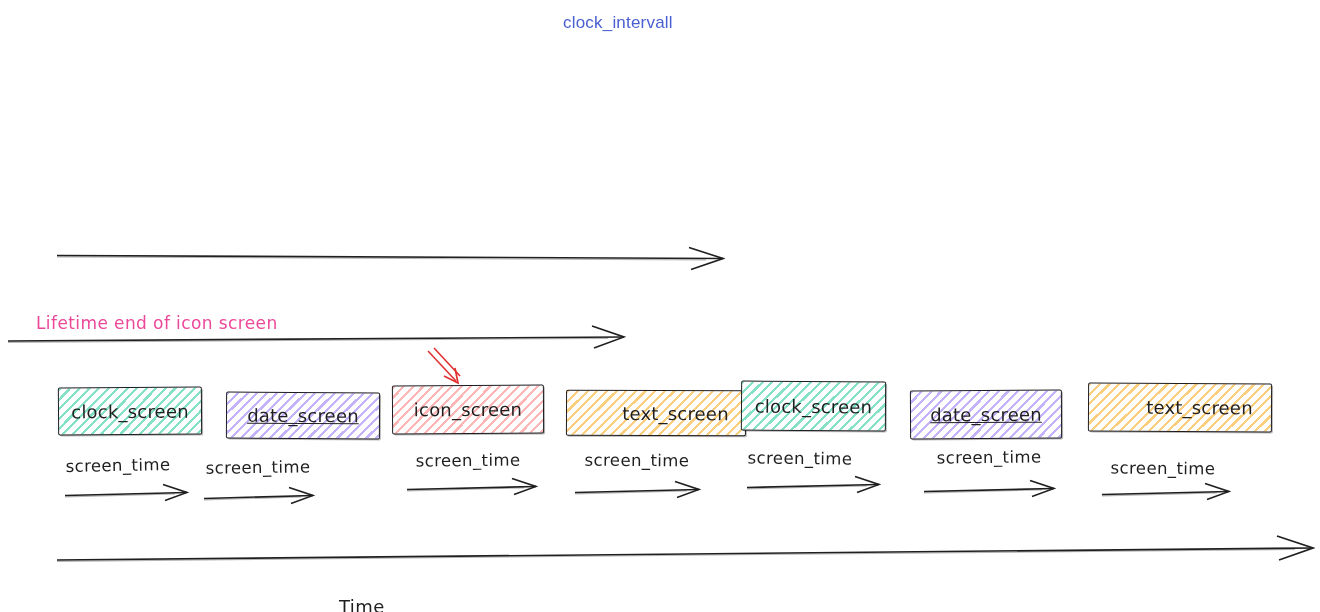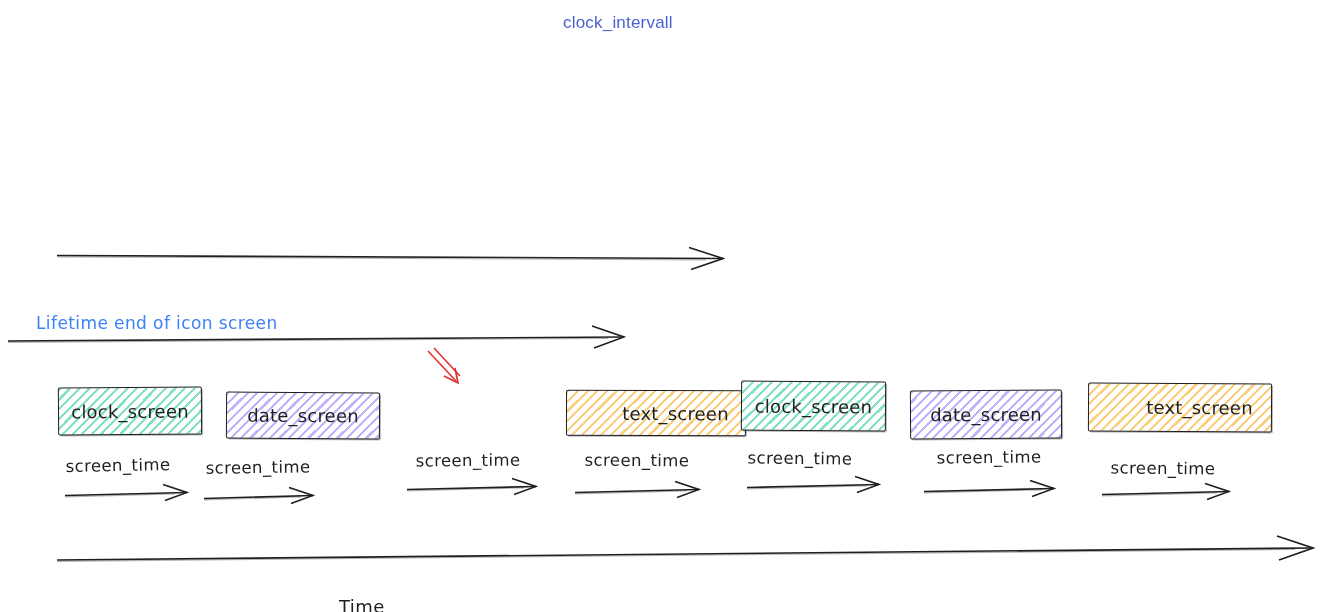--- a/index.html
+++ b/index.html
@@ -8,31 +8,31 @@
     font-family:"DejaVu Sans",sans-serif;color:#1f1f1f;
   }
   .abs{position:absolute;}
   .hand{font-family:"DejaVu Sans",sans-serif;letter-spacing:.4px;}
   #title{
     position:absolute;left:563px;top:13px;font-size:17px;
     font-family:"Liberation Sans",sans-serif;color:#4a5fd1;letter-spacing:.2px;
   }
   .flow-label{position:absolute;font-size:18px;white-space:nowrap;}
   #loop-label{left:135px;top:229px;}
-  #lifetime-label{left:36px;top:313px;color:#3b82f6;font-size:17px;}
+  #lifetime-label{left:36px;top:313px;color:#ec4899;font-size:17px;}
   #time-label{left:339px;top:580px;font-size:18px;margin-top:16px;}
   .screen-box{
     position:absolute;border:1.8px solid #1d1d22;border-radius:2px;
     display:flex;align-items:center;justify-content:center;
     box-shadow:1.5px 1.5px 0 -0.5px rgba(30,30,30,.3);
     background-color:#fff;
   }
   .screen-box .box-label{font-size:18px;letter-spacing:.2px;white-space:nowrap;}
   .green{background-image:repeating-linear-gradient(135deg,rgba(32,201,151,.55) 0 2.2px,transparent 2.2px 6.8px);}
-  .purple{background-image:repeating-linear-gradient(135deg,rgba(132,94,247,.48) 0 2.2px,transparent 2.2px 6.8px);}
+  .purple{background-image:repeating-linear-gradient(135deg,rgba(132,94,247,.48) 0 2.2px,transparent 2.2px 6.8px);text-decoration:underline;}
   .red{background-image:repeating-linear-gradient(135deg,rgba(250,82,82,.42) 0 2.2px,transparent 2.2px 6.8px);}
   .yellow{background-image:repeating-linear-gradient(135deg,rgba(245,159,0,.5) 0 2.2px,transparent 2.2px 6.8px);padding-left:39px;}
   .st-label{position:absolute;width:110px;text-align:center;font-size:16.5px;white-space:nowrap;}
   .harrow{position:absolute;height:40px;pointer-events:none;}
 </style>
 </head>
 <body>
 
 <div id="canvas">
 
@@ -55,20 +55,23 @@
     <line x1="8" y1="6" x2="36" y2="36" stroke="#e03131" stroke-width="1.6"></line>
     <line x1="14" y1="3" x2="40" y2="31" stroke="#e03131" stroke-width="1.6"></line>
     <polyline points="24,31 38,38 35,23" fill="none" stroke="#e03131" stroke-width="1.7"></polyline>
   </svg>
 
   <div class="screen-box green" style="left:58px;top:387px;width:142px;height:46px;transform:rotate(-0.4deg);">
     <span class="box-label hand">clock_screen</span>
   </div>
   <div class="screen-box purple" style="left:226px;top:392px;width:152px;height:45px;transform:rotate(0.3deg);">
     <span class="box-label hand">date_screen</span>
+  </div>
+  <div class="screen-box red" style="left:392px;top:385px;width:150px;height:47px;transform:rotate(-0.3deg);">
+    <span class="box-label hand">icon_screen</span>
   </div>
   <div class="screen-box yellow" style="left:566px;top:390px;width:139px;height:44px;transform:rotate(0.2deg);">
     <span class="box-label hand">text_screen</span>
   </div>
   <div class="screen-box green" style="left:741px;top:381px;width:143px;height:48px;transform:rotate(0.4deg);">
     <span class="box-label hand">clock_screen</span>
   </div>
   <div class="screen-box purple" style="left:910px;top:390px;width:150px;height:47px;transform:rotate(-0.3deg);">
     <span class="box-label hand">date_screen</span>
   </div>

